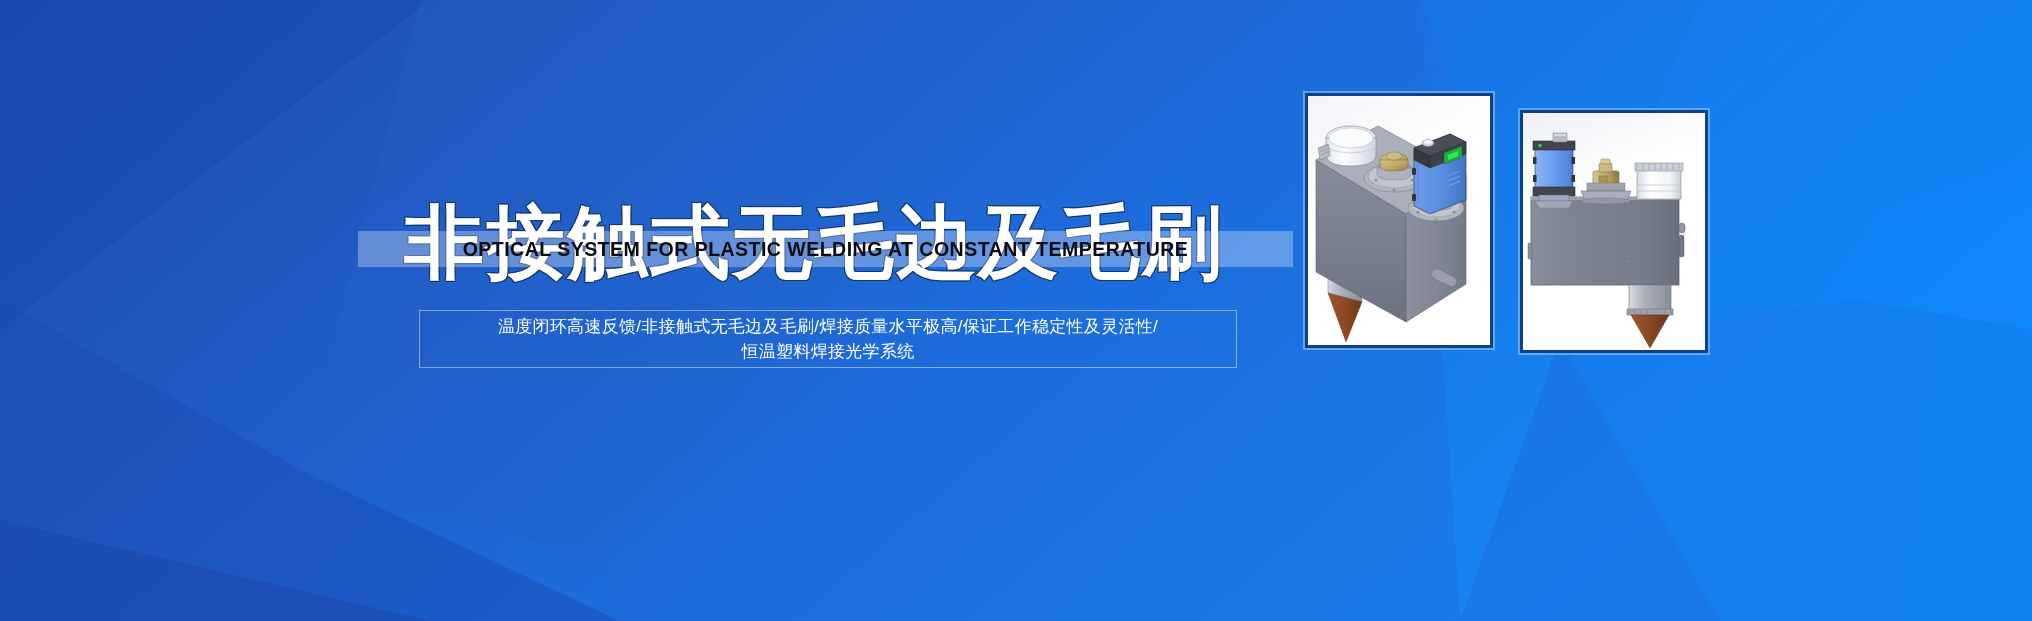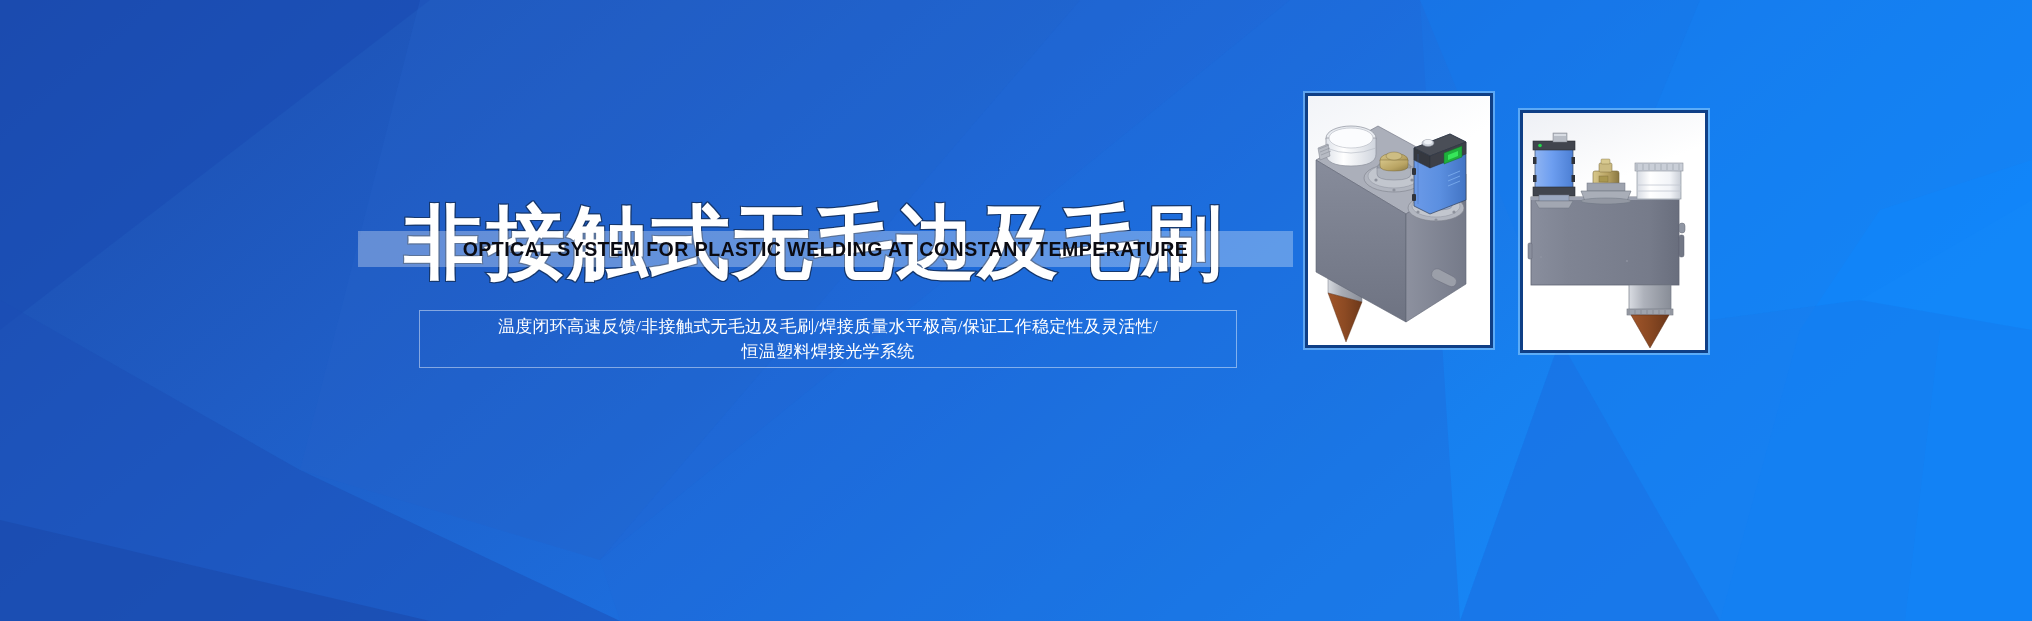--- a/index.html
+++ b/index.html
@@ -86,21 +86,21 @@
     width: 818px;
     height: 58px;
     border: 1px solid rgba(255,255,255,0.45);
     box-sizing: border-box;
     display: flex;
     align-items: center;
     justify-content: center;
     padding: 0 10px;
   }
   .subtitle-text {
-    font-family: Liberation Serif, serif;
+    font-family: Liberation Sans, sans-serif;
     font-size: 17px;
     line-height: 25px;
     color: #ffffff;
     text-align: center;
     letter-spacing: 0.3px;
   }
 
   
   .product-frame {
     position: absolute;

